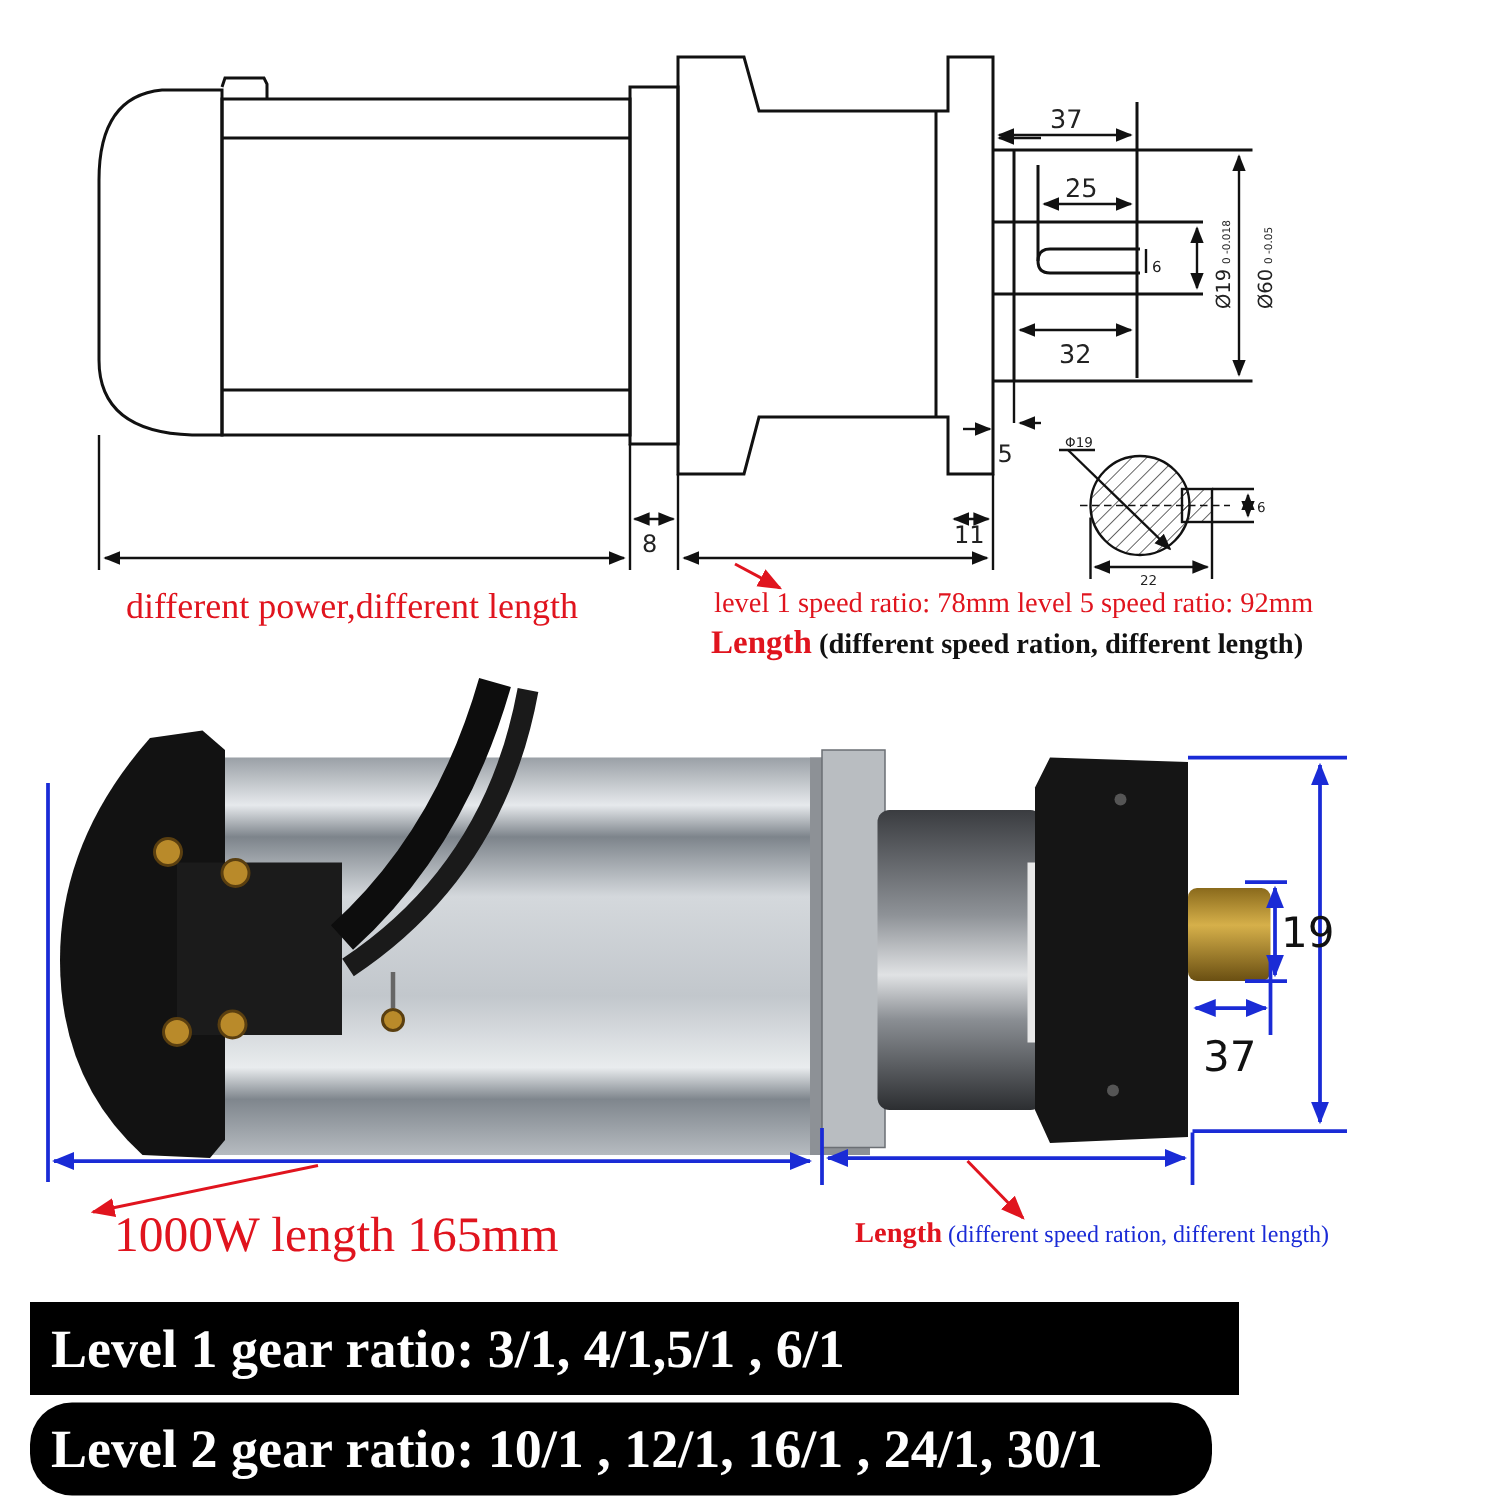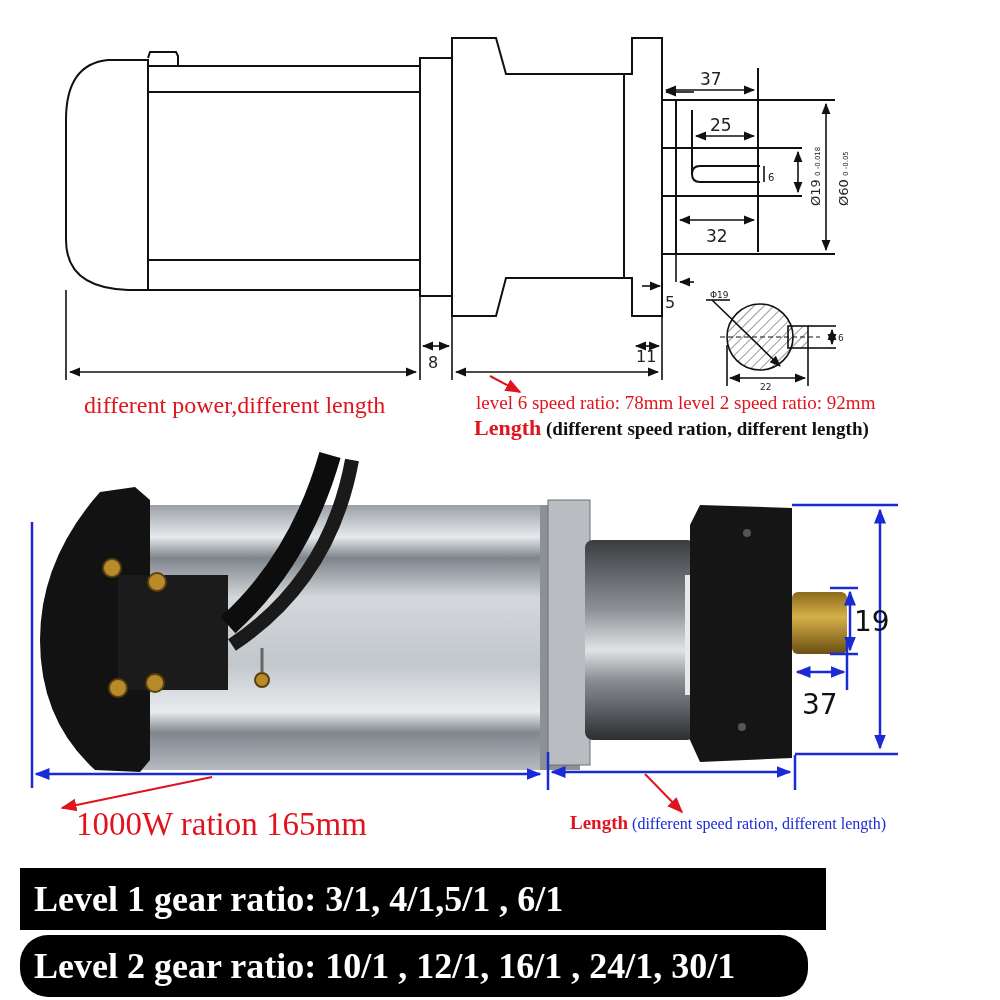--- a/index.html
+++ b/index.html
@@ -121,21 +121,21 @@
     <text x="760" y="390" font-size="9">22</text>
     <text x="838" y="341" font-size="9">6</text>
     <text transform="translate(820,206) rotate(-90)" font-size="13">Ø19</text>
     <text transform="translate(820,176) rotate(-90)" font-size="7">0 -0.018</text>
     <text transform="translate(848,206) rotate(-90)" font-size="13">Ø60</text>
     <text transform="translate(848,176) rotate(-90)" font-size="7">0 -0.05</text>
   </g>
 </svg>
 
 <div class="abs cap-power">different power,different length</div>
-<div class="abs cap-ratio">level 6 speed ratio: 78mm   level 2 speed ratio: 92mm</div>
+<div class="abs cap-ratio">level 1 speed ratio: 78mm   level 5 speed ratio: 92mm</div>
 <div class="abs cap-length-line1">
   <span class="big">Length</span>
   <span>(different speed ration, different length)</span>
 </div>
 
 <svg class="layer" width="1000" height="860" viewBox="0 0 1000 860" style="top:0">
   <defs>
     <linearGradient id="alu" x1="0" y1="0" x2="0" y2="1">
       <stop offset="0" stop-color="#9aa0a6"></stop>
       <stop offset="0.12" stop-color="#e6e9ec"></stop>
@@ -212,20 +212,20 @@
     <line x1="847" y1="640" x2="847" y2="690"></line>
   </g>
 
   <line x1="212" y1="777" x2="62" y2="808" stroke="#e0141e" stroke-width="2" marker-end="url(#ar2)"></line>
   <line x1="645" y1="774" x2="682" y2="812" stroke="#e0141e" stroke-width="2" marker-end="url(#ar2)"></line>
 </svg>
 
 <div class="abs dim-photo" style="left:854px; top:605px; font-size:28px;">19</div>
 <div class="abs dim-photo" style="left:802px; top:688px; font-size:28px;">37</div>
 
-<div class="abs cap-1000w">1000W ration 165mm</div>
+<div class="abs cap-1000w">1000W length 165mm</div>
 <div class="abs cap-length-photo">
   <span class="big">Length</span>
   <span>(different speed ration, different length)</span>
 </div>
 
 <div class="abs banner banner-1">Level 1 gear ratio: 3/1, 4/1,5/1 , 6/1</div>
 <div class="abs banner banner-2">Level 2 gear ratio: 10/1 , 12/1, 16/1 , 24/1, 30/1</div>
 
 </body></html>

